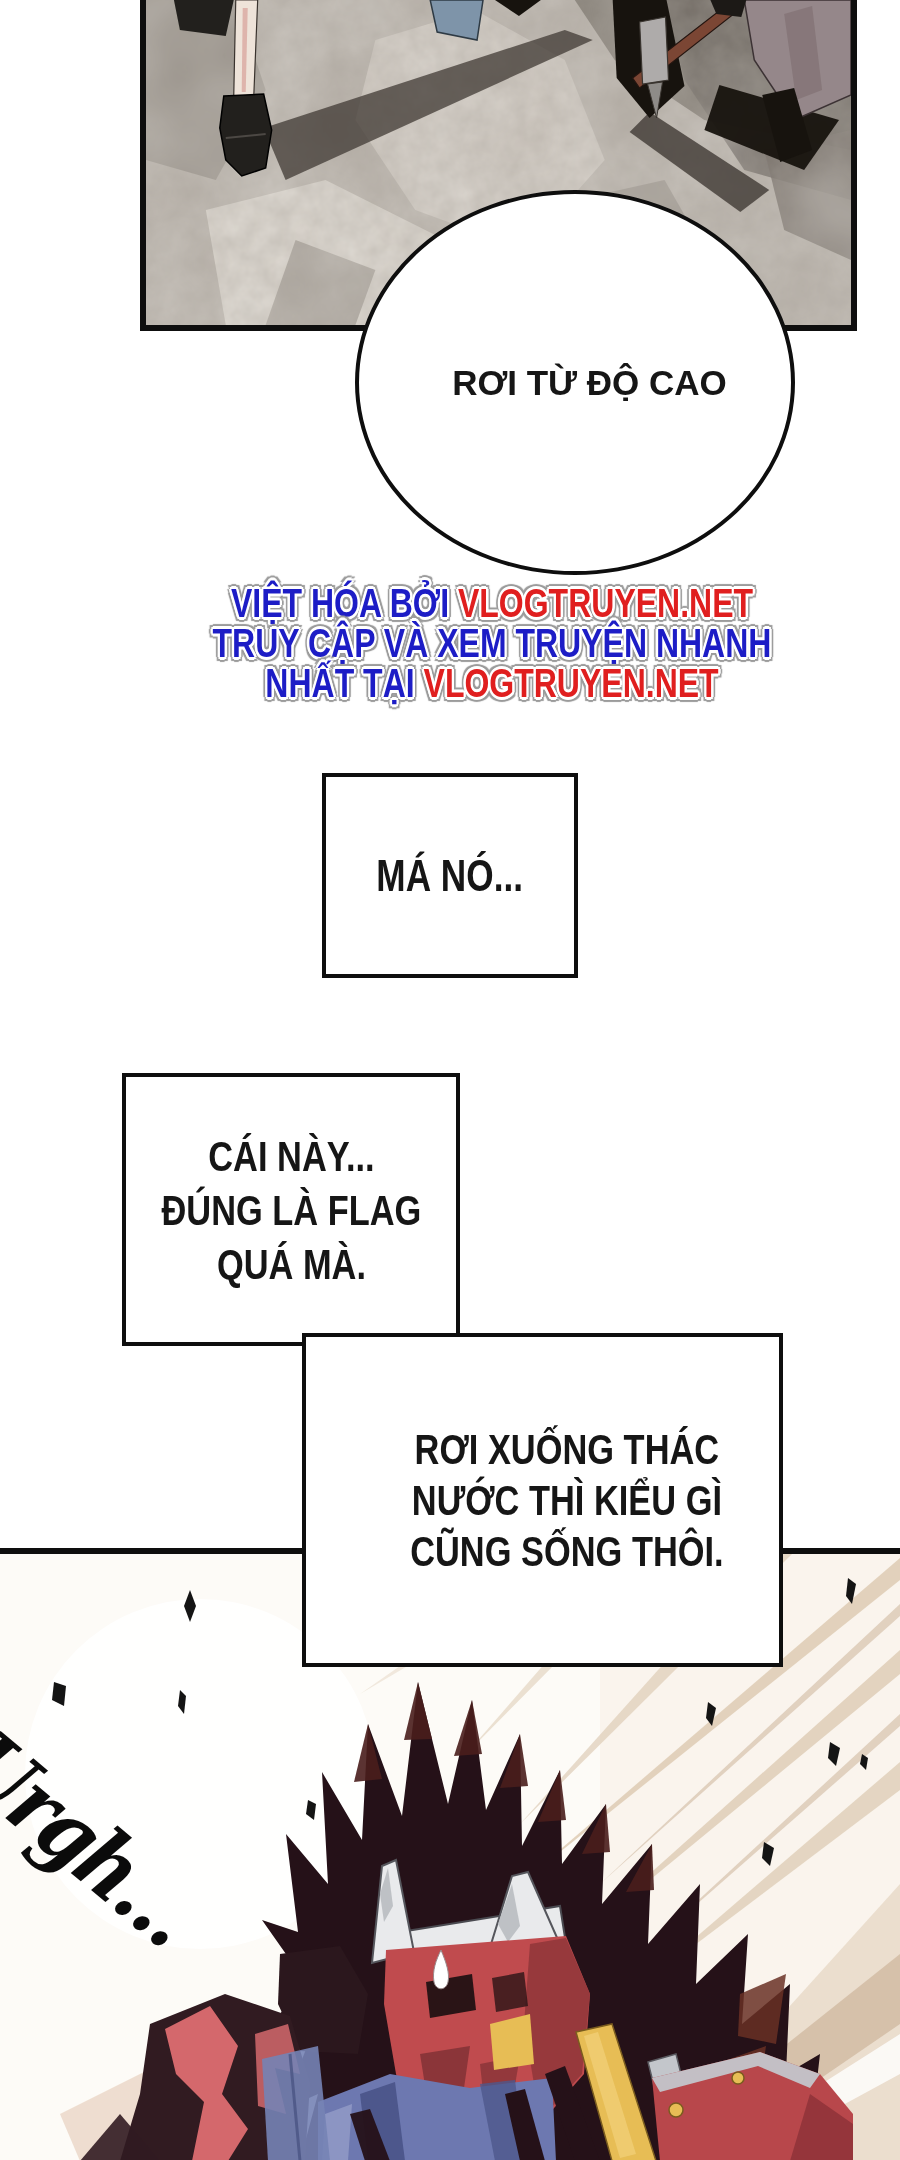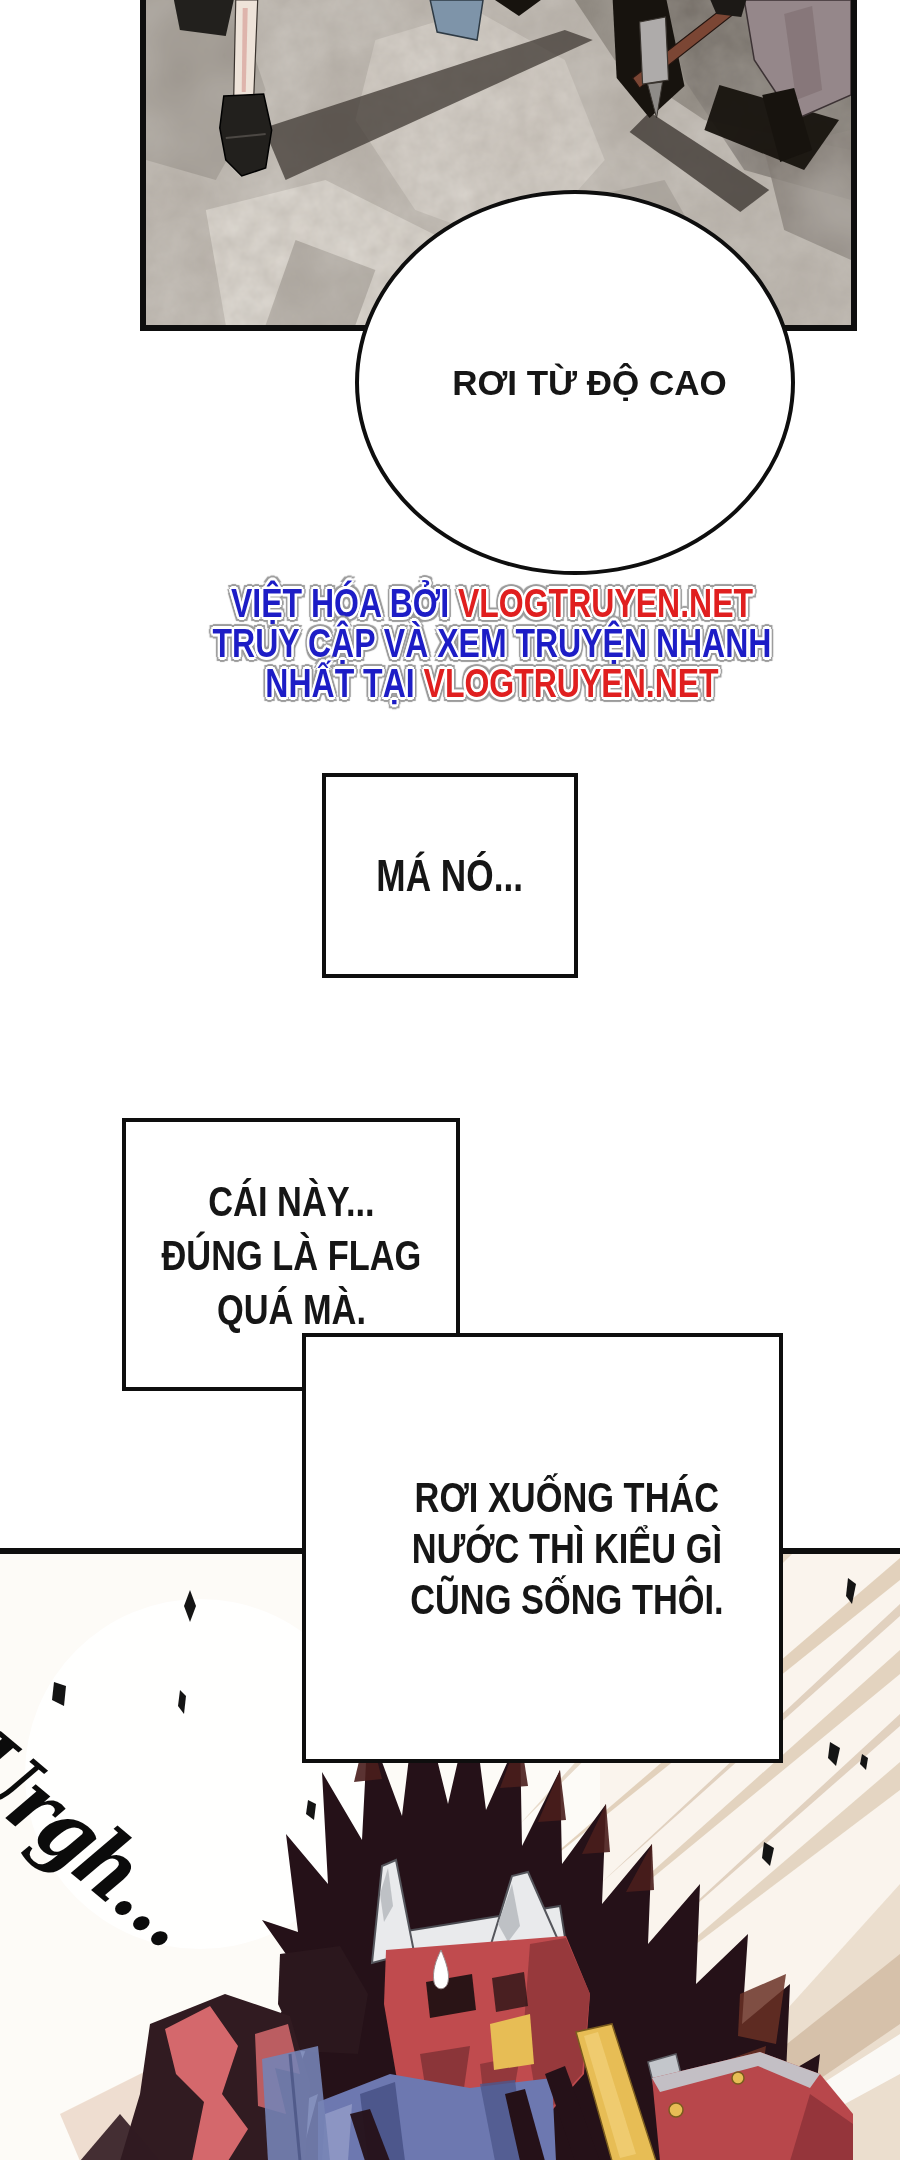--- a/index.html
+++ b/index.html
@@ -53,23 +53,23 @@
   .caption{
     box-sizing:border-box;background:#fff;border:4px solid var(--ink);
     display:flex;align-items:center;justify-content:center;text-align:center;margin-top:48px;
   }
   .caption-text{
     font-weight:bold;color:var(--text_dark);transform:scaleX(0.8);
     transform-origin:50% 50%;white-space:nowrap;
   }
   .box-ma{left:322px;top:725px;width:256px;height:205px;z-index:2;}
   .box-ma .caption-text{font-size:44px;line-height:50px;}
-  .box-flag{left:122px;top:1070px;width:338px;height:273px;z-index:2;}
+  .box-flag{left:122px;top:1025px;width:338px;height:273px;z-index:2;}
   .box-flag .caption-text{font-size:43px;line-height:54px;}
-  .box-song{left:302px;top:1285px;width:481px;height:430px;z-index:3;padding-left:48px;}
+  .box-song{left:302px;top:1285px;width:481px;height:334px;z-index:3;padding-left:48px;}
   .box-song .caption-text{font-size:43px;line-height:51px;}
 
   
   .panel-bottom{
     left:0;top:1548px;width:900px;height:612px;box-sizing:border-box;
     border-top:6px solid var(--ink);background:var(--panel_bg);
     overflow:hidden;z-index:1;
   }
   .sfx{
     left:6px;top:1712px;z-index:2;

